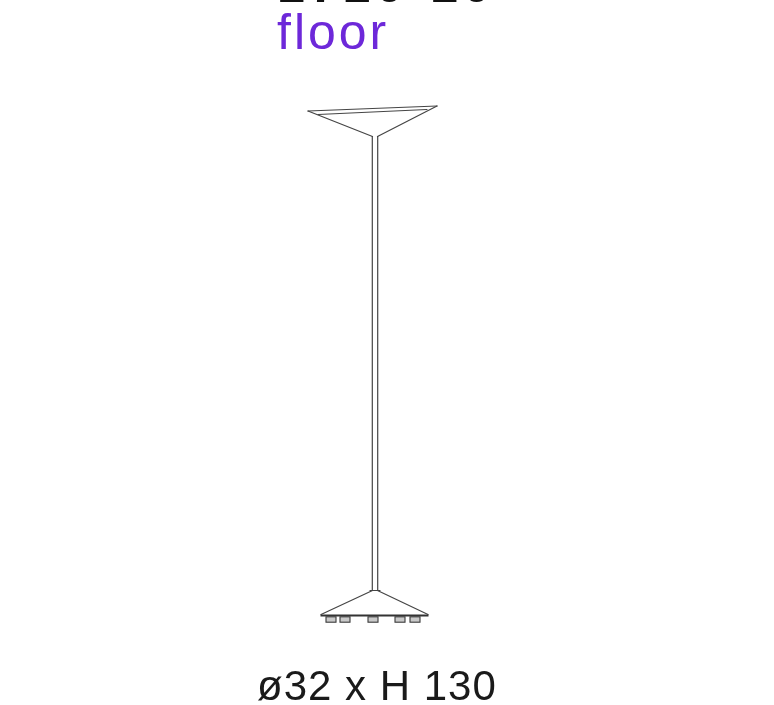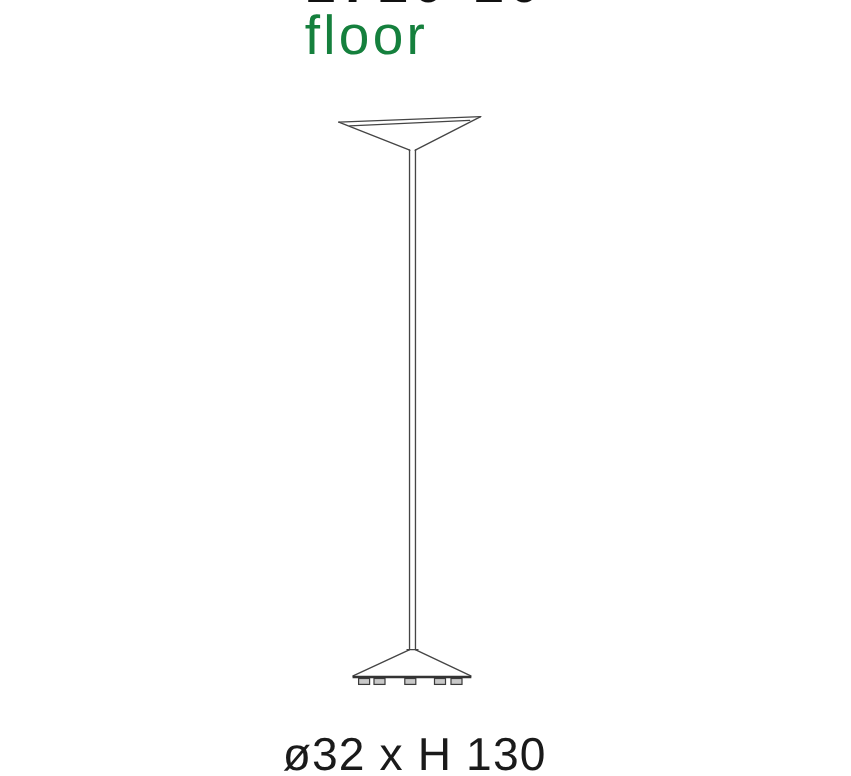--- a/index.html
+++ b/index.html
@@ -26,21 +26,21 @@
     line-height: 48px;
     letter-spacing: 5px;
     color: #111111;
     white-space: nowrap;
   }
   .variant-label {
     font-size: 50px;
     font-weight: 400;
     line-height: 47px;
     letter-spacing: 3px;
-    color: #15803d;
+    color: #6d28d9;
     white-space: nowrap;
   }
   .diagram-wrap {
     position: absolute;
     left: 0;
     top: 0;
     width: 774px;
     height: 705px;
   }
   .dimensions-label {

